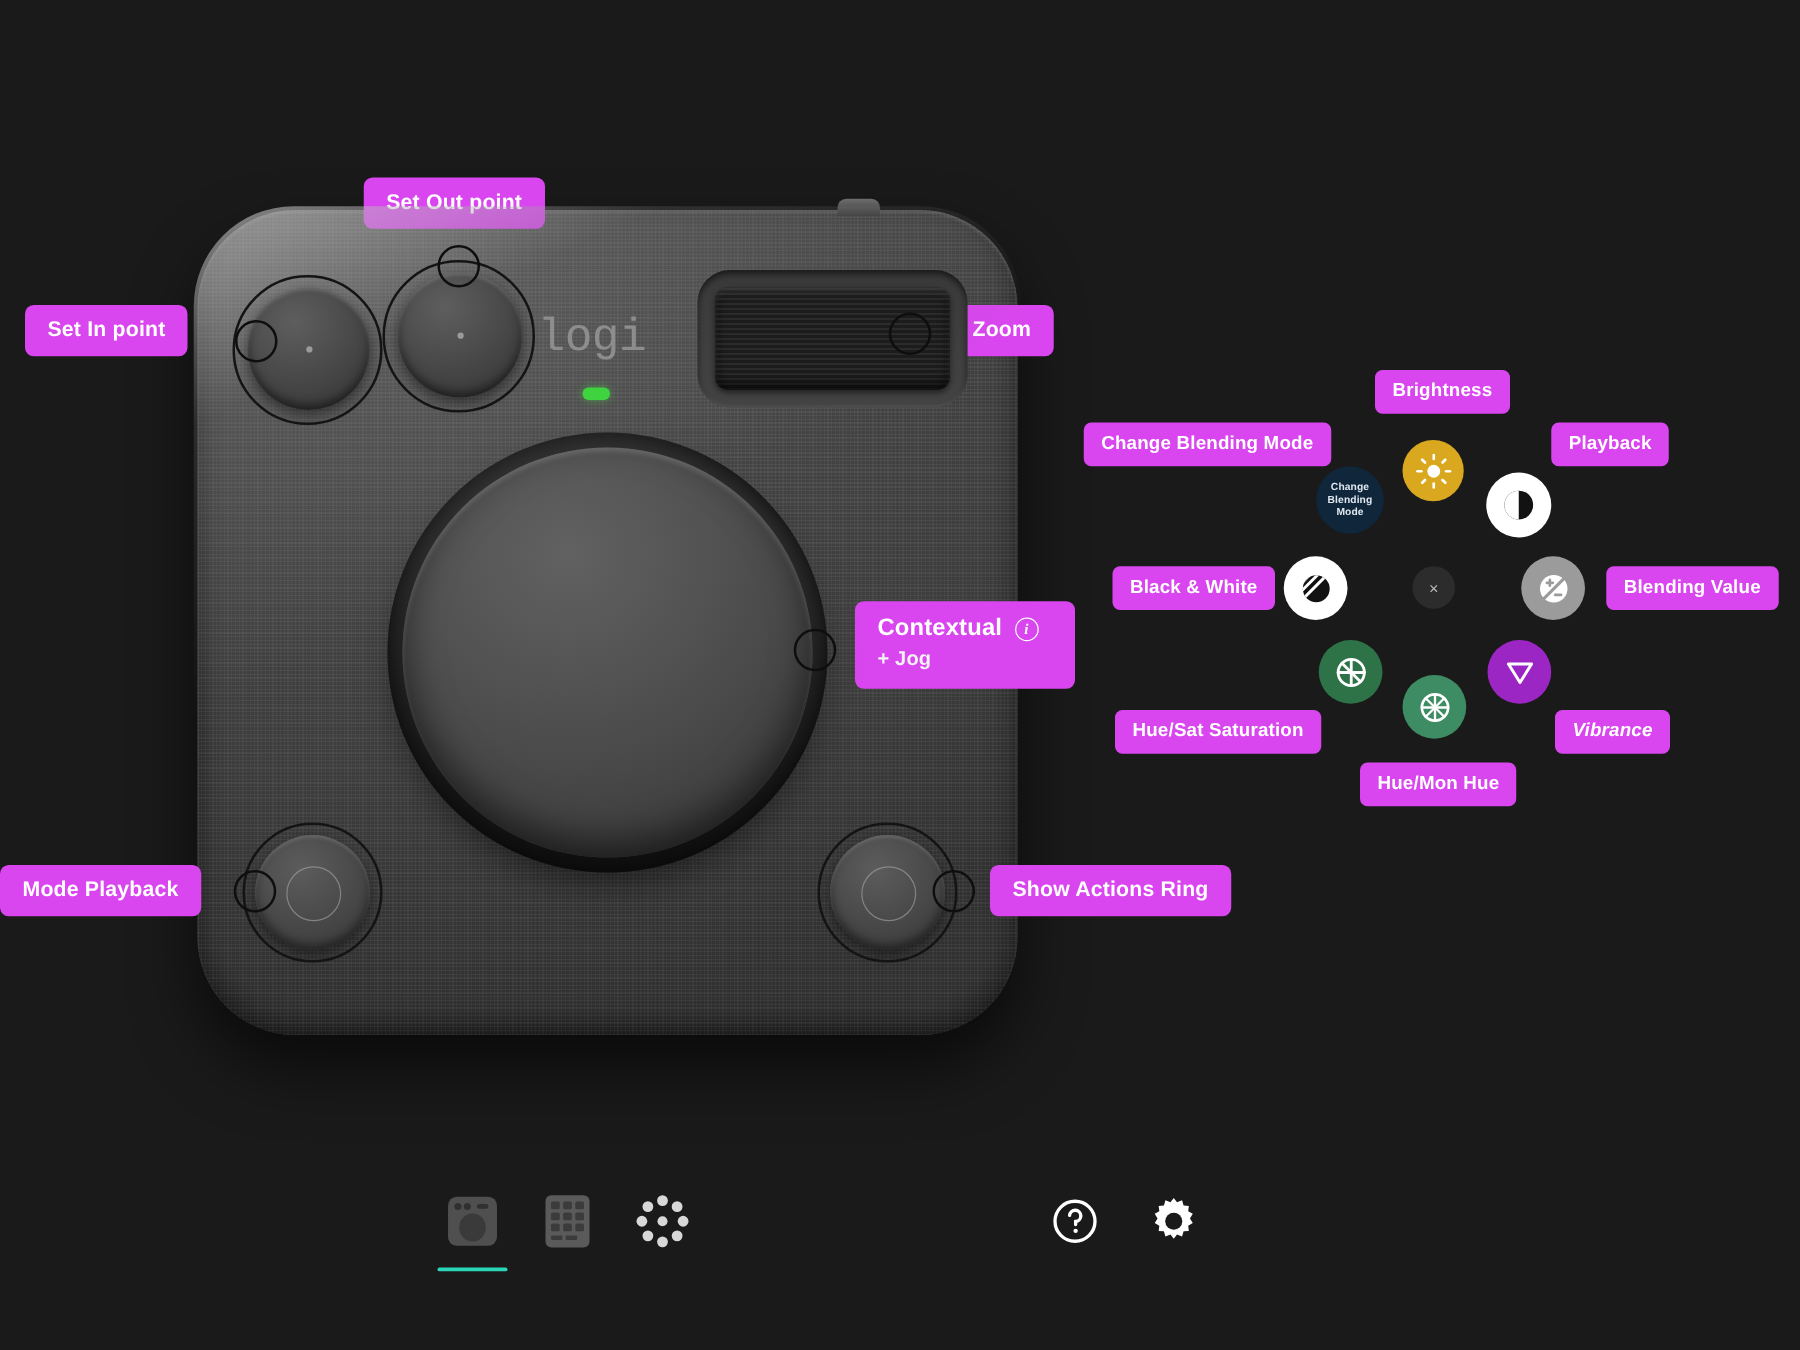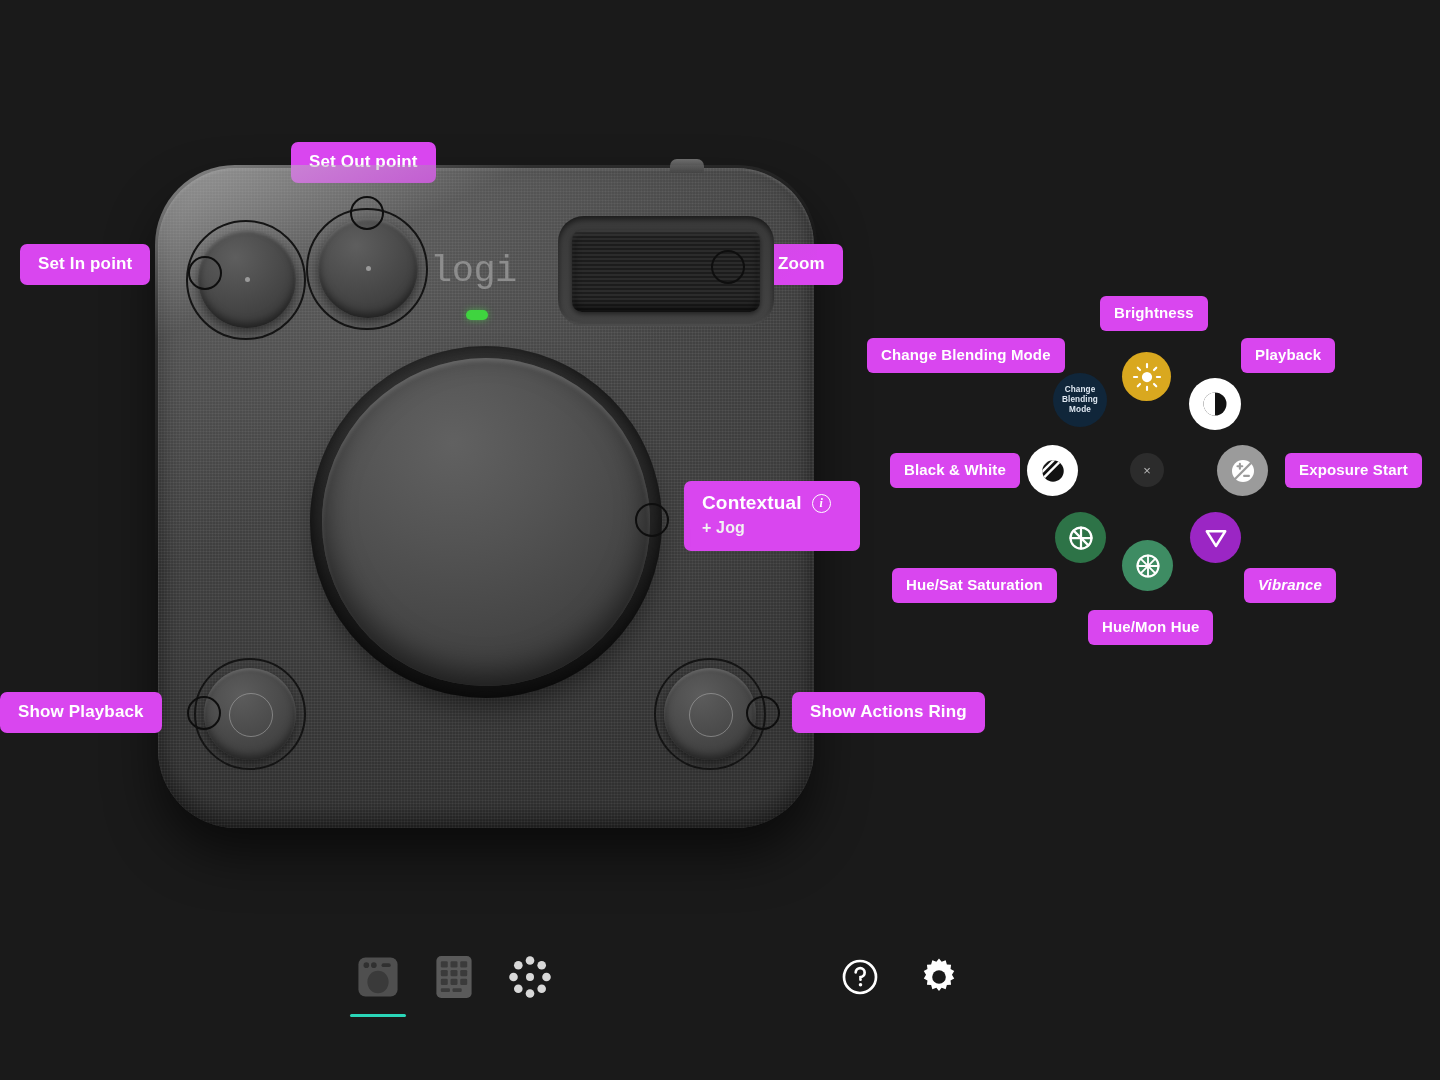--- a/index.html
+++ b/index.html
@@ -399,21 +399,21 @@
 
   <div class="chip two-line" style="left:684px; top:481px; width:176px;">
     <div class="row1">
       <span>Contextual</span>
       <span class="info-badge">i</span>
     </div>
     <div class="row2">+ Jog</div>
   </div>
 
   <div class="chip" style="left:0px; top:692px;">
-    <span>Show Playback</span>
+    <span>Mode Playback</span>
   </div>
 
   <div class="chip" style="left:792px; top:692px;">
     <span>Show Actions Ring</span>
   </div>
 
   <div>
 
     <div class="ring-center">
       <span>×</span>
@@ -514,21 +514,21 @@
 
     <div class="chip small" style="left:1241px; top:338px;">
       <span>Playback</span>
     </div>
 
     <div class="chip small" style="left:890px; top:453px;">
       <span>Black &amp; White</span>
     </div>
 
     <div class="chip small" style="left:1285px; top:453px;">
-      <span>Exposure Start</span>
+      <span>Blending Value</span>
     </div>
 
     <div class="chip small" style="left:892px; top:568px;">
       <span>Hue/Sat Saturation</span>
     </div>
 
     <div class="chip small" style="left:1088px; top:610px;">
       <span>Hue/Mon Hue</span>
     </div>
 

